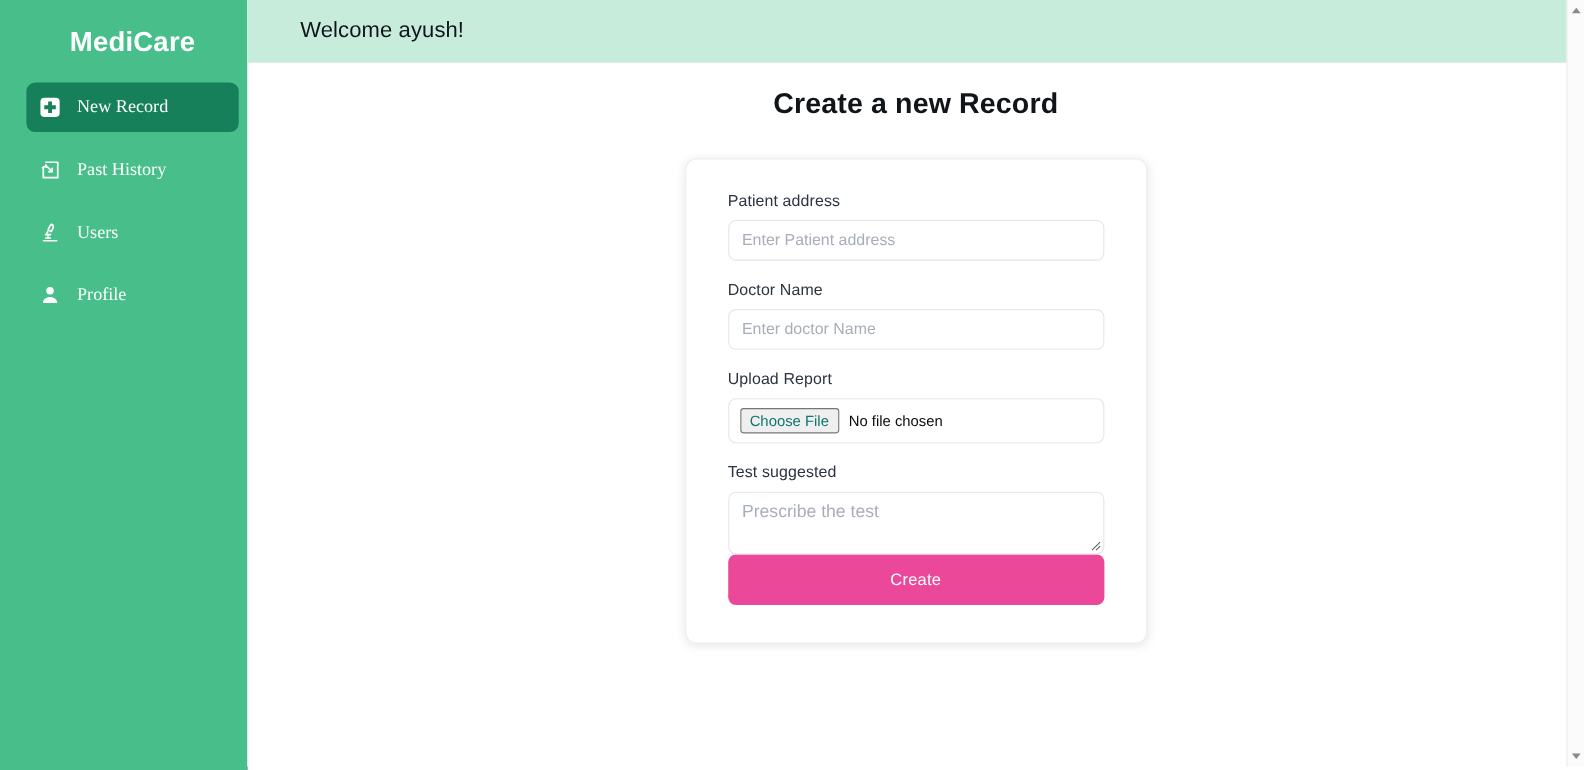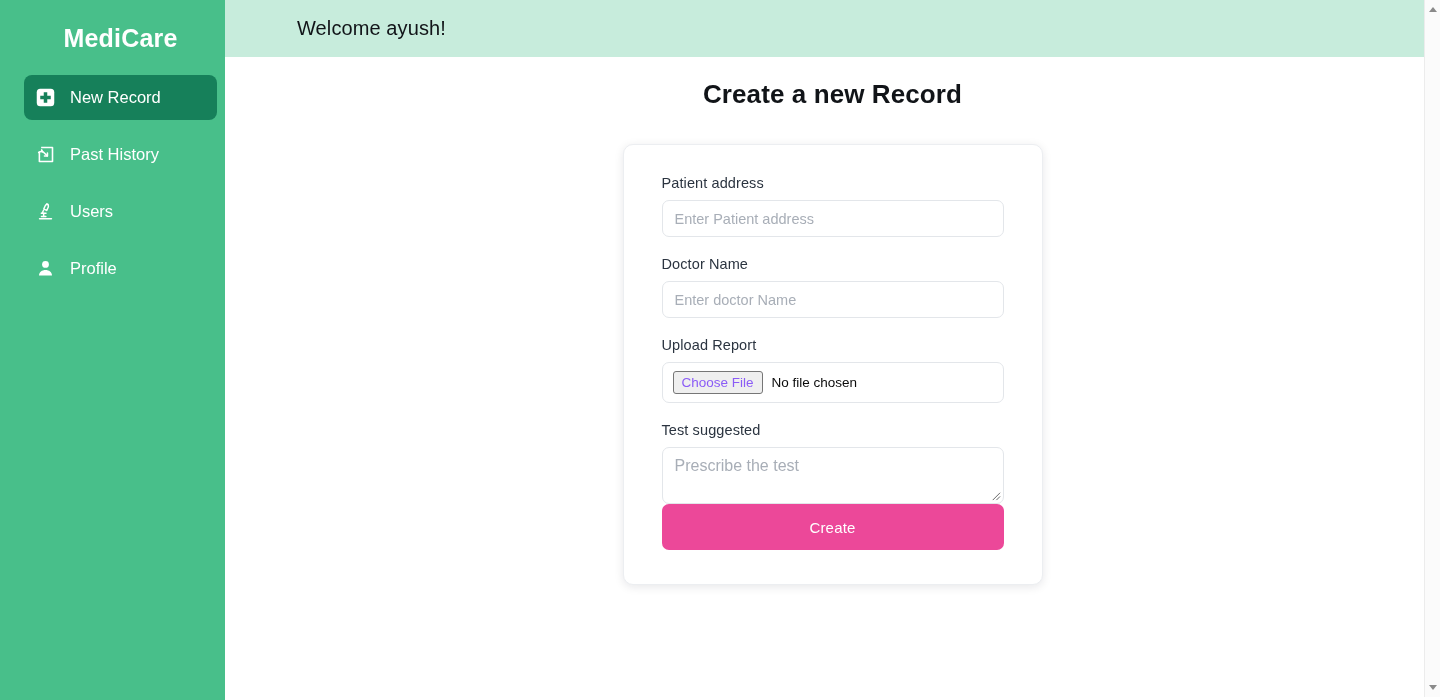--- a/index.html
+++ b/index.html
@@ -41,20 +41,21 @@
     align-items: center;
     gap: 14px;
     height: 45px;
     padding: 0 10px;
     margin-bottom: 6px;
     border-radius: 8px;
     color: #ffffff;
     font-size: 16.5px;
     cursor: pointer;
     user-select: none;
+    font-family: Liberation Serif, serif;
   }
   .nav-item.active { background: #16805a; }
   .nav-icon {
     width: 22px;
     height: 22px;
     display: flex;
     align-items: center;
     justify-content: center;
     flex: 0 0 22px;
   }
@@ -68,21 +69,21 @@
     height: 700px;
     position: relative;
     background: #ffffff;
     overflow: hidden;
   }
   .topbar {
     height: 57px;
     background: #c7ecdc;
     display: flex;
     align-items: center;
-    padding-left: 72px;
+    padding-left: 48px;
   }
   .welcome {
     font-size: 20px;
     color: #111418;
     font-weight: 400;
     letter-spacing: 0.1px;
   }
 
   .content {
     padding-top: 8px;
@@ -134,21 +135,21 @@
     border: 1px solid #e3e6ea;
     border-radius: 7px;
     display: flex;
     align-items: center;
     padding: 0 10px;
     background: #fff;
   }
   .choose-file-btn {
     font-family: "Liberation Sans", sans-serif;
     font-size: 13.5px;
-    color: #8b5cf6;
+    color: #0f766e;
     background: #efefef;
     border: 1px solid #767676;
     border-radius: 3px;
     padding: 2px 8px;
     line-height: 17px;
     cursor: pointer;
   }
   .file-status {
     font-size: 13.5px;
     color: #0b0b0b;

